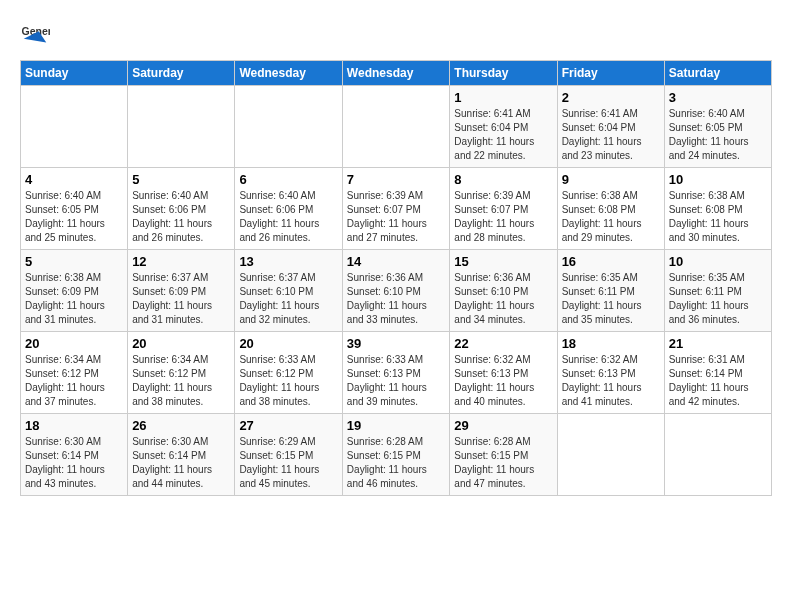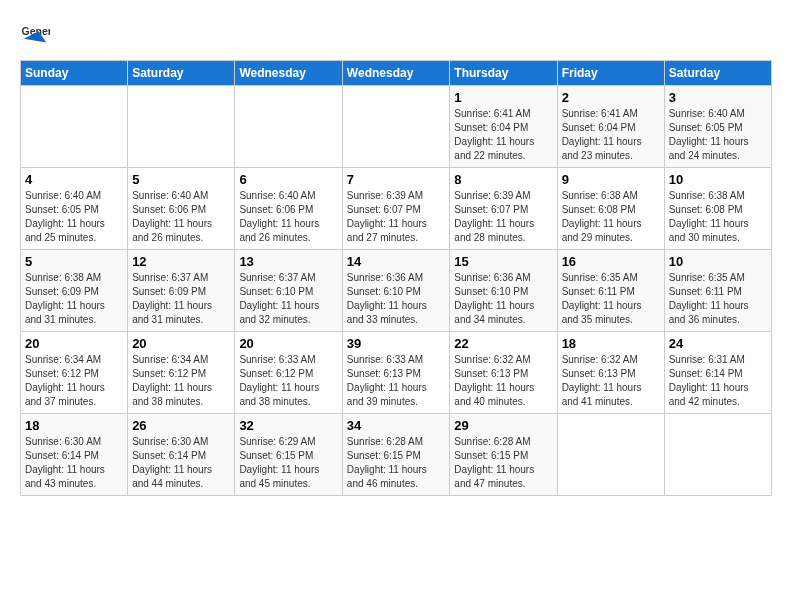--- a/index.html
+++ b/index.html
@@ -216,39 +216,39 @@
         </td>
         <td>
           <span class="day-number">22</span>
           <div class="day-info">Sunrise: 6:32 AM<br>Sunset: 6:13 PM<br>Daylight: 11 hours<br>and 40 minutes.</div>
         </td>
         <td>
           <span class="day-number">18</span>
           <div class="day-info">Sunrise: 6:32 AM<br>Sunset: 6:13 PM<br>Daylight: 11 hours<br>and 41 minutes.</div>
         </td>
         <td>
-          <span class="day-number">24</span>
+          <span class="day-number">21</span>
           <div class="day-info">Sunrise: 6:31 AM<br>Sunset: 6:14 PM<br>Daylight: 11 hours<br>and 42 minutes.</div>
         </td>
       </tr>
       <tr>
         <td>
           <span class="day-number">18</span>
           <div class="day-info">Sunrise: 6:30 AM<br>Sunset: 6:14 PM<br>Daylight: 11 hours<br>and 43 minutes.</div>
         </td>
         <td>
           <span class="day-number">26</span>
           <div class="day-info">Sunrise: 6:30 AM<br>Sunset: 6:14 PM<br>Daylight: 11 hours<br>and 44 minutes.</div>
         </td>
         <td>
-          <span class="day-number">32</span>
+          <span class="day-number">27</span>
           <div class="day-info">Sunrise: 6:29 AM<br>Sunset: 6:15 PM<br>Daylight: 11 hours<br>and 45 minutes.</div>
         </td>
         <td>
-          <span class="day-number">34</span>
+          <span class="day-number">19</span>
           <div class="day-info">Sunrise: 6:28 AM<br>Sunset: 6:15 PM<br>Daylight: 11 hours<br>and 46 minutes.</div>
         </td>
         <td>
           <span class="day-number">29</span>
           <div class="day-info">Sunrise: 6:28 AM<br>Sunset: 6:15 PM<br>Daylight: 11 hours<br>and 47 minutes.</div>
         </td>
         <td class="empty-cell"></td>
         <td class="empty-cell"></td>
       </tr>
     </tbody>

